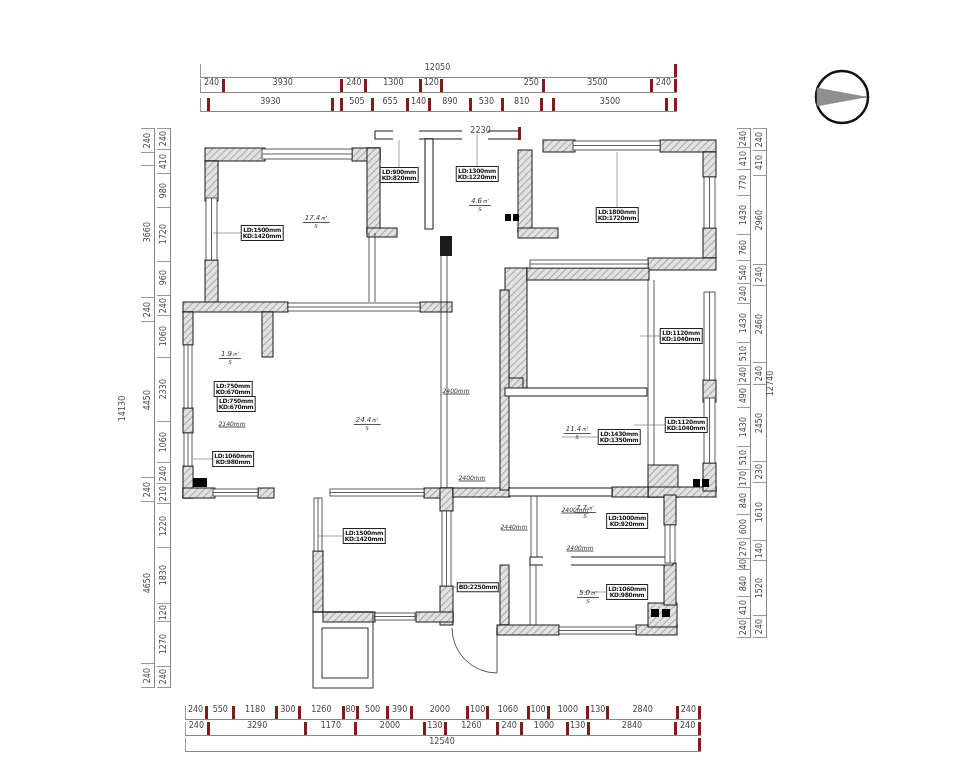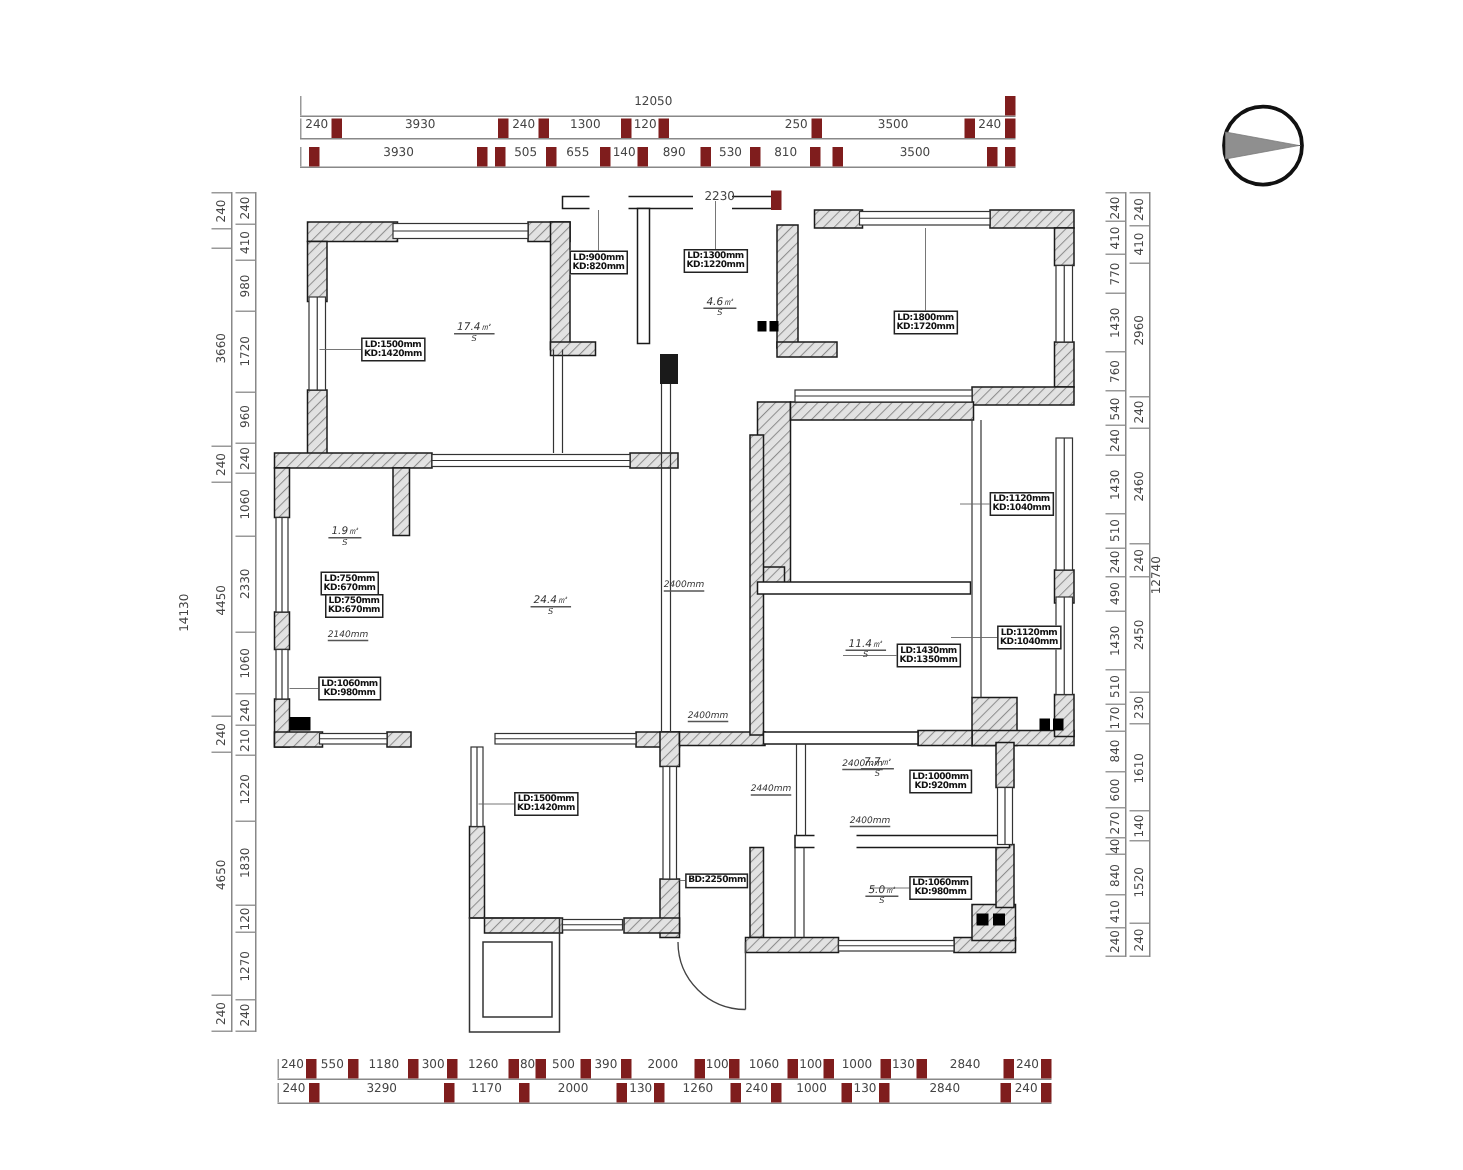--- a/index.html
+++ b/index.html
@@ -4,21 +4,21 @@
 <style>
   html,body{margin:0;padding:0;background:#ffffff;}
   #stage{position:relative;width:975px;height:780px;background:#fff;overflow:hidden;
          font-family:"DejaVu Sans",sans-serif;color:#333;}
   svg{position:absolute;left:0;top:0;}
 
   
   .dim{position:absolute;display:flex;color:#444;}
   .dim-h{height:13px;border-bottom:1px solid #888;}
   .dim-h span{display:flex;justify-content:center;align-items:flex-start;
-              border-right:7px solid #7f1d1d;min-width:0;height:100%;}
+              border-right:3px solid #7f1d1d;min-width:0;height:100%;}
   .dim-h span:first-child{border-left:1px solid #999;}
   .dim-h i{font-style:normal;font-size:8px;line-height:8px;white-space:nowrap;}
   .dim-v{flex-direction:column;width:13px;border-right:1px solid #888;}
   .dim-v span{display:flex;justify-content:center;align-items:center;
               border-bottom:1px solid #999;min-height:0;width:100%;}
   .dim-v span:first-child{border-top:1px solid #999;}
   .dim-v i{font-style:normal;font-size:8px;line-height:8px;white-space:nowrap;
            writing-mode:vertical-rl;transform:rotate(180deg);}
   .dim-total-v{position:absolute;font-size:8px;color:#444;transform:rotate(-90deg);
                transform-origin:center;white-space:nowrap;}
@@ -387,20 +387,25 @@
       <span style="flex-grow: 130;">
         <i>130</i>
       </span>
       <span style="flex-grow: 2840;">
         <i>2840</i>
       </span>
       <span style="flex-grow: 240;">
         <i>240</i>
       </span>
     </div>
+  <div class="dim dim-h" style="left:185px;top:738px;width:516px;">
+      <span style="flex-grow: 12540;">
+        <i>12540</i>
+      </span>
+    </div>
 
   <div class="dim dim-v" style="left:157px;top:128px;height:560px;">
       <span style="flex-grow: 240;">
         <i>240</i>
       </span>
       <span style="flex-grow: 410;">
         <i>410</i>
       </span>
       <span style="flex-grow: 980;">
         <i>980</i>
@@ -635,21 +640,21 @@
     </div>
 
   <div class="arealab" style="left:316px;top:222px;">
       <span class="t">17.4㎡</span>
       <span class="s">S</span>
     </div>
   <div class="arealab" style="left:480px;top:205px;">
       <span class="t">4.6㎡</span>
       <span class="s">S</span>
     </div>
-  <div class="arealab" style="left:367px;top:404px;">
+  <div class="arealab" style="left:367px;top:424px;">
       <span class="t">24.4㎡</span>
       <span class="s">S</span>
     </div>
   <div class="arealab" style="left:577px;top:433px;">
       <span class="t">11.4㎡</span>
       <span class="s">S</span>
     </div>
   <div class="arealab" style="left:585px;top:512px;">
       <span class="t">7.7㎡</span>
       <span class="s">S</span>

